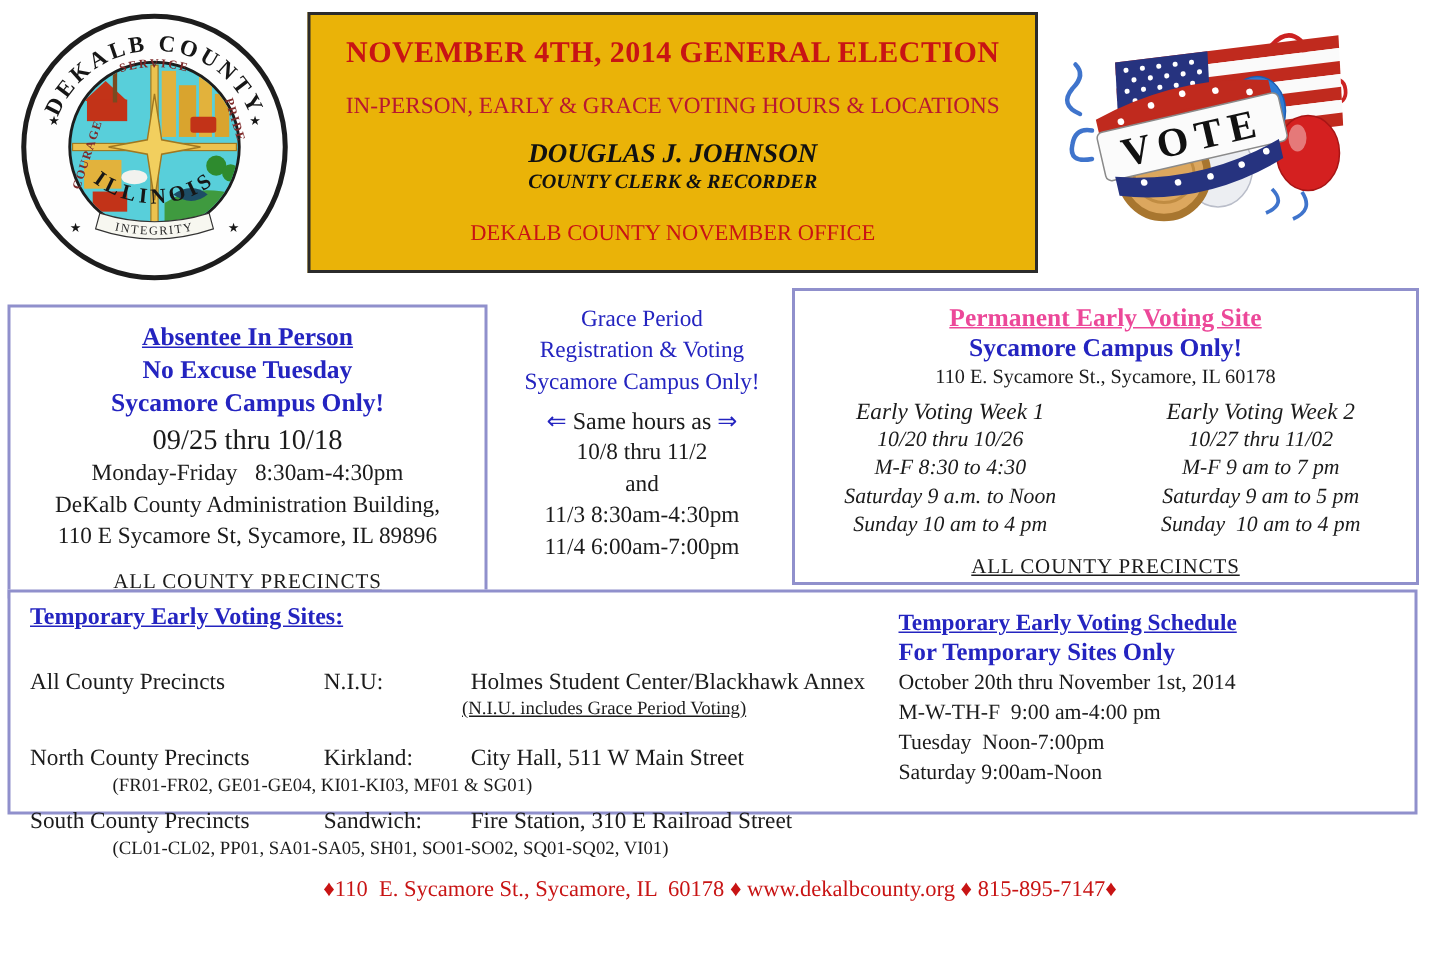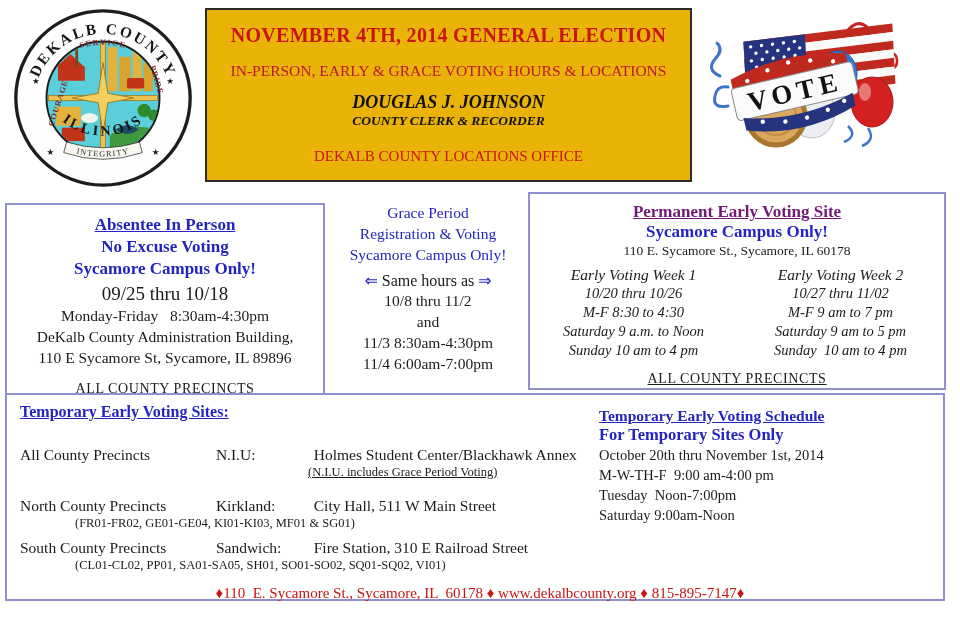--- a/index.html
+++ b/index.html
@@ -34,30 +34,30 @@
   .ab-line { font-size:15.5px; line-height:21px; }
   .ab-foot { margin-top:13px; font-size:14px; text-decoration:underline; letter-spacing:.6px; }
 
   .grace { position:absolute; left:330px; top:202px; width:196px; text-align:center; }
   .gr-blue { font-size:15.5px; line-height:21px; color:#2424c0; }
   .gr-arrows { margin-top:6px; font-size:16px;text-align:center; }
   .gr-arrow { color:#2424c0; }
   .gr-line { font-size:15.5px; line-height:21px; }
 
   .permanent { left:528px; top:192px; width:418px; height:198px; text-align:center; padding-top:8px; }
-  .pm-h1 { font-size:17px; font-weight:bold; color:#701a75; text-decoration:underline; }
+  .pm-h1 { font-size:17px; font-weight:bold; color:#ec4899; text-decoration:underline; }
   .pm-h2 { font-size:17px; font-weight:bold; color:#2424c0; }
   .pm-addr { font-size:13.5px; margin-top:1px; }
   .pm-cols { display:flex; margin-top:7px;font-style:italic; }
   .pm-col { width:50%; }
   .pm-ct { font-size:15.5px; }
   .pm-line { font-size:14.5px; line-height:19px; }
   .pm-foot { margin-top:11px; font-size:14px; text-decoration:underline; letter-spacing:.6px; }
 
-  .bottom-box { left:5px; top:393px; width:940px; height:208px; }
+  .bottom-box { left:5px; top:393px; width:940px; height:150px; }
   .temp-sites { position:absolute; left:13px; top:8px; width:575px; }
   .ts-h { font-size:16px; font-weight:bold; color:#2424c0; text-decoration:underline; }
   .ts-row1 { margin-top:25px; }
   .ts-row2 { margin-top:17px; }
   .ts-row3 { margin-top:8px; }
   .ts-line { font-size:15.5px; }
   .ts-prec { display:inline-block; width:192px; }
   .ts-city { display:inline-block; width:94px; }
   .ts-note { font-size:12.5px; margin-top:1px; margin-left:55px; }
   .ts-note.niu { margin-left:288px; text-decoration:underline; }
@@ -128,21 +128,21 @@
     <text x="161" y="80" font-size="9" fill="#161616">★</text>
     <text x="36" y="154" font-size="9" fill="#161616">★</text>
     <text x="146" y="154" font-size="9" fill="#161616">★</text>
   </svg>
 
   <div class="header-box">
     <div class="hb-title">NOVEMBER 4TH, 2014 GENERAL ELECTION</div>
     <div class="hb-subtitle">IN-PERSON, EARLY &amp; GRACE VOTING HOURS &amp; LOCATIONS</div>
     <div class="hb-name">DOUGLAS J. JOHNSON</div>
     <div class="hb-clerk">COUNTY CLERK &amp; RECORDER</div>
-    <div class="hb-office">DEKALB COUNTY LOCATIONS OFFICE</div>
+    <div class="hb-office">DEKALB COUNTY NOVEMBER OFFICE</div>
   </div>
 
   <svg class="vote-art" viewBox="0 0 212 142">
     <path d="M 22,62 q -14,-6 -5,-17 q 9,-9 2,-16" stroke="#3f74cc" stroke-width="3" fill="none" stroke-linecap="round"></path>
     <path d="M 30,92 q -16,3 -13,-10 q 2,-11 13,-9" stroke="#3f74cc" stroke-width="3" fill="none" stroke-linecap="round"></path>
     <path d="M 150,16 q 10,-11 19,-3 q 7,8 -3,13" stroke="#cc2222" stroke-width="3" fill="none" stroke-linecap="round"></path>
     <path d="M 186,40 q 12,-4 13,6 q 1,9 -9,9" stroke="#cc2222" stroke-width="2.5" fill="none" stroke-linecap="round"></path>
     <g transform="rotate(-7 110 50) skewX(-4)">
       <rect x="50" y="20" width="150" height="8.6" fill="#c02a1e"></rect>
       <rect x="50" y="28.6" width="150" height="8.6" fill="#fafafa"></rect>
@@ -200,21 +200,21 @@
           <circle cx="80" cy="105" r="2.2"></circle>
           <circle cx="102" cy="106" r="2.2"></circle>
           <circle cx="124" cy="103" r="2.2"></circle>
           <circle cx="142" cy="98" r="2.2"></circle>
       </g>
     </g>
   </svg>
 
   <div class="pbox absentee">
     <div class="ab-h u">Absentee In Person</div>
-    <div class="ab-h">No Excuse Voting</div>
+    <div class="ab-h">No Excuse Tuesday</div>
     <div class="ab-h">Sycamore Campus Only!</div>
     <div class="ab-dates">09/25 thru 10/18</div>
     <div class="ab-line pre">Monday-Friday   8:30am-4:30pm</div>
     <div class="ab-line">DeKalb County Administration Building,</div>
     <div class="ab-line">110 E Sycamore St, Sycamore, IL 89896</div>
     <div class="ab-foot">ALL COUNTY PRECINCTS</div>
   </div>
 
   <div class="grace">
     <div class="gr-blue">Grace Period</div>

